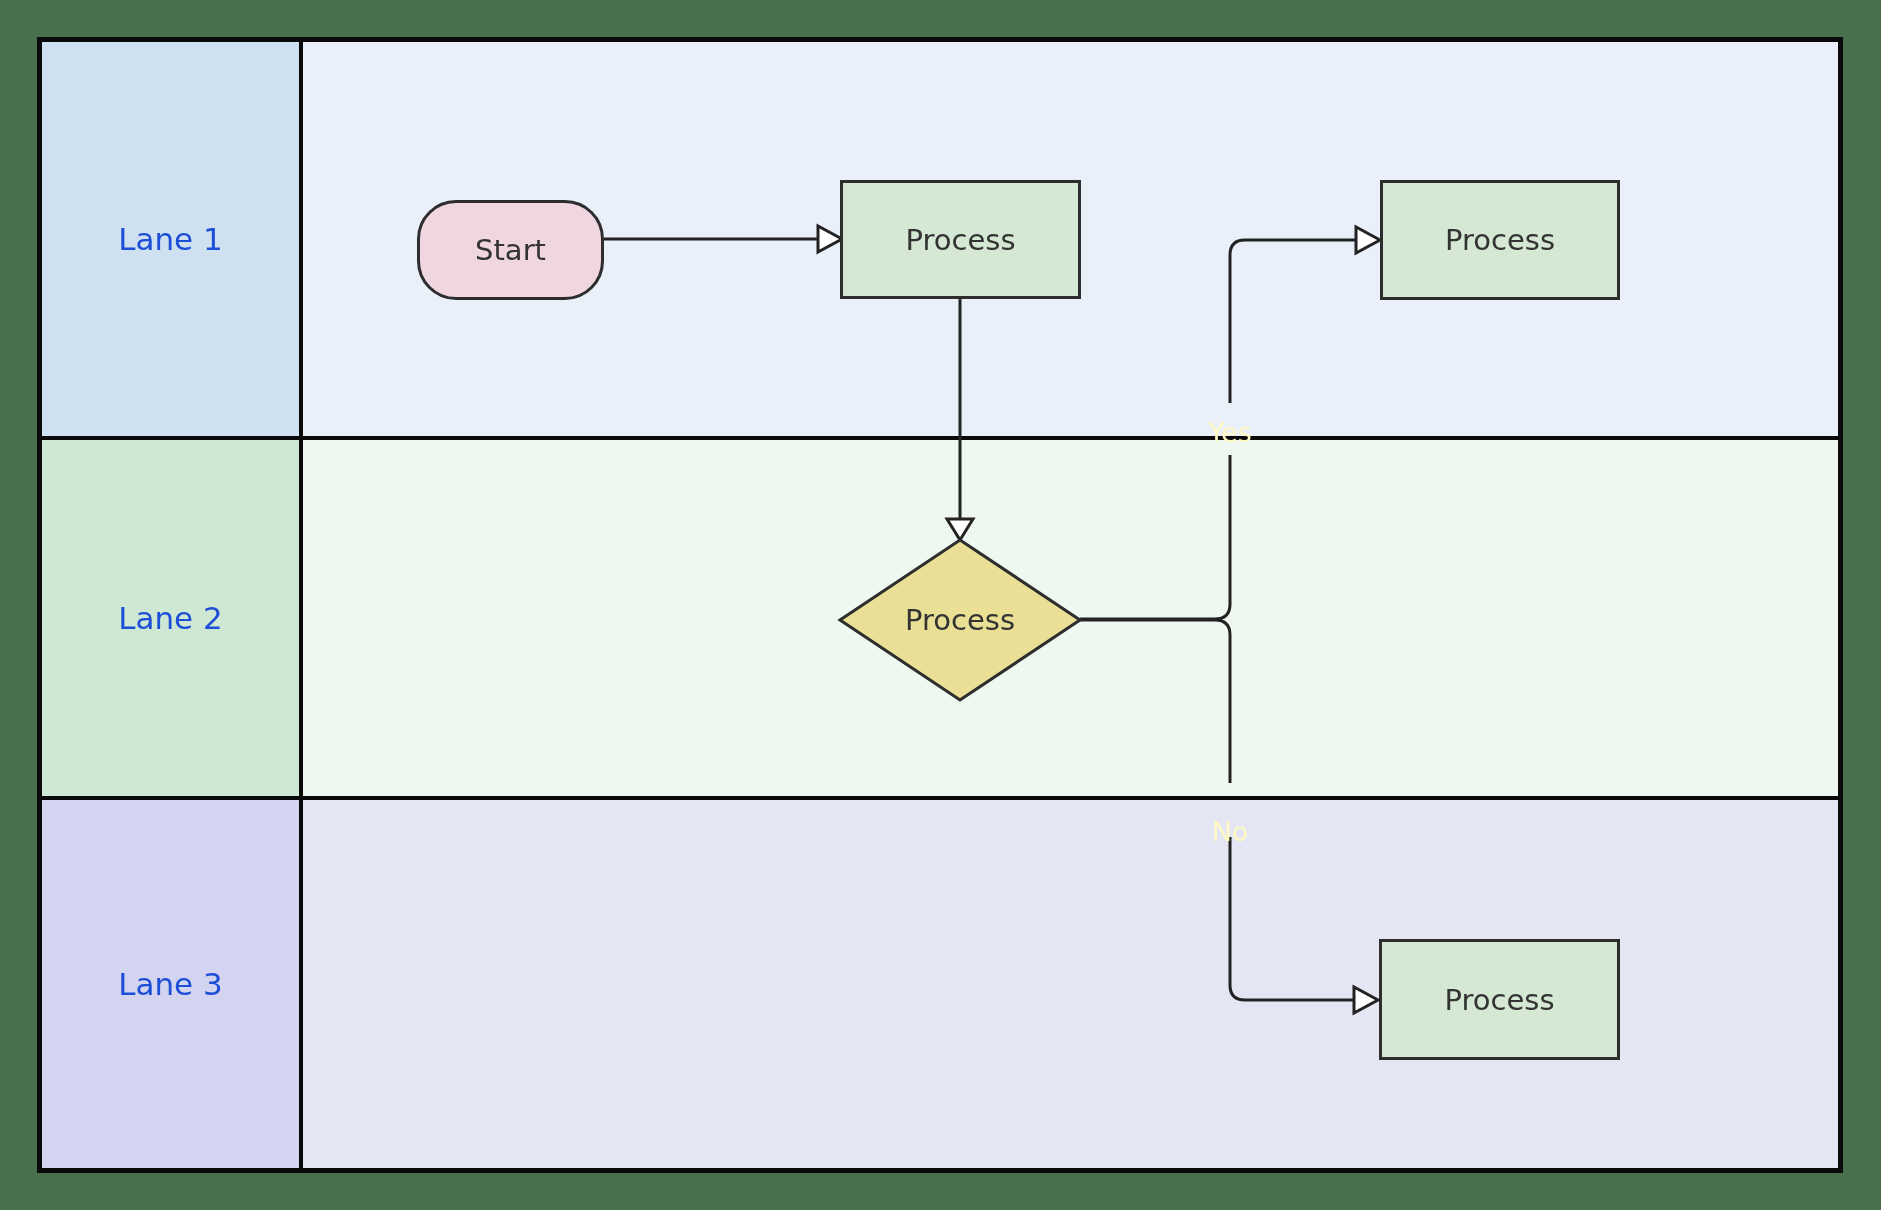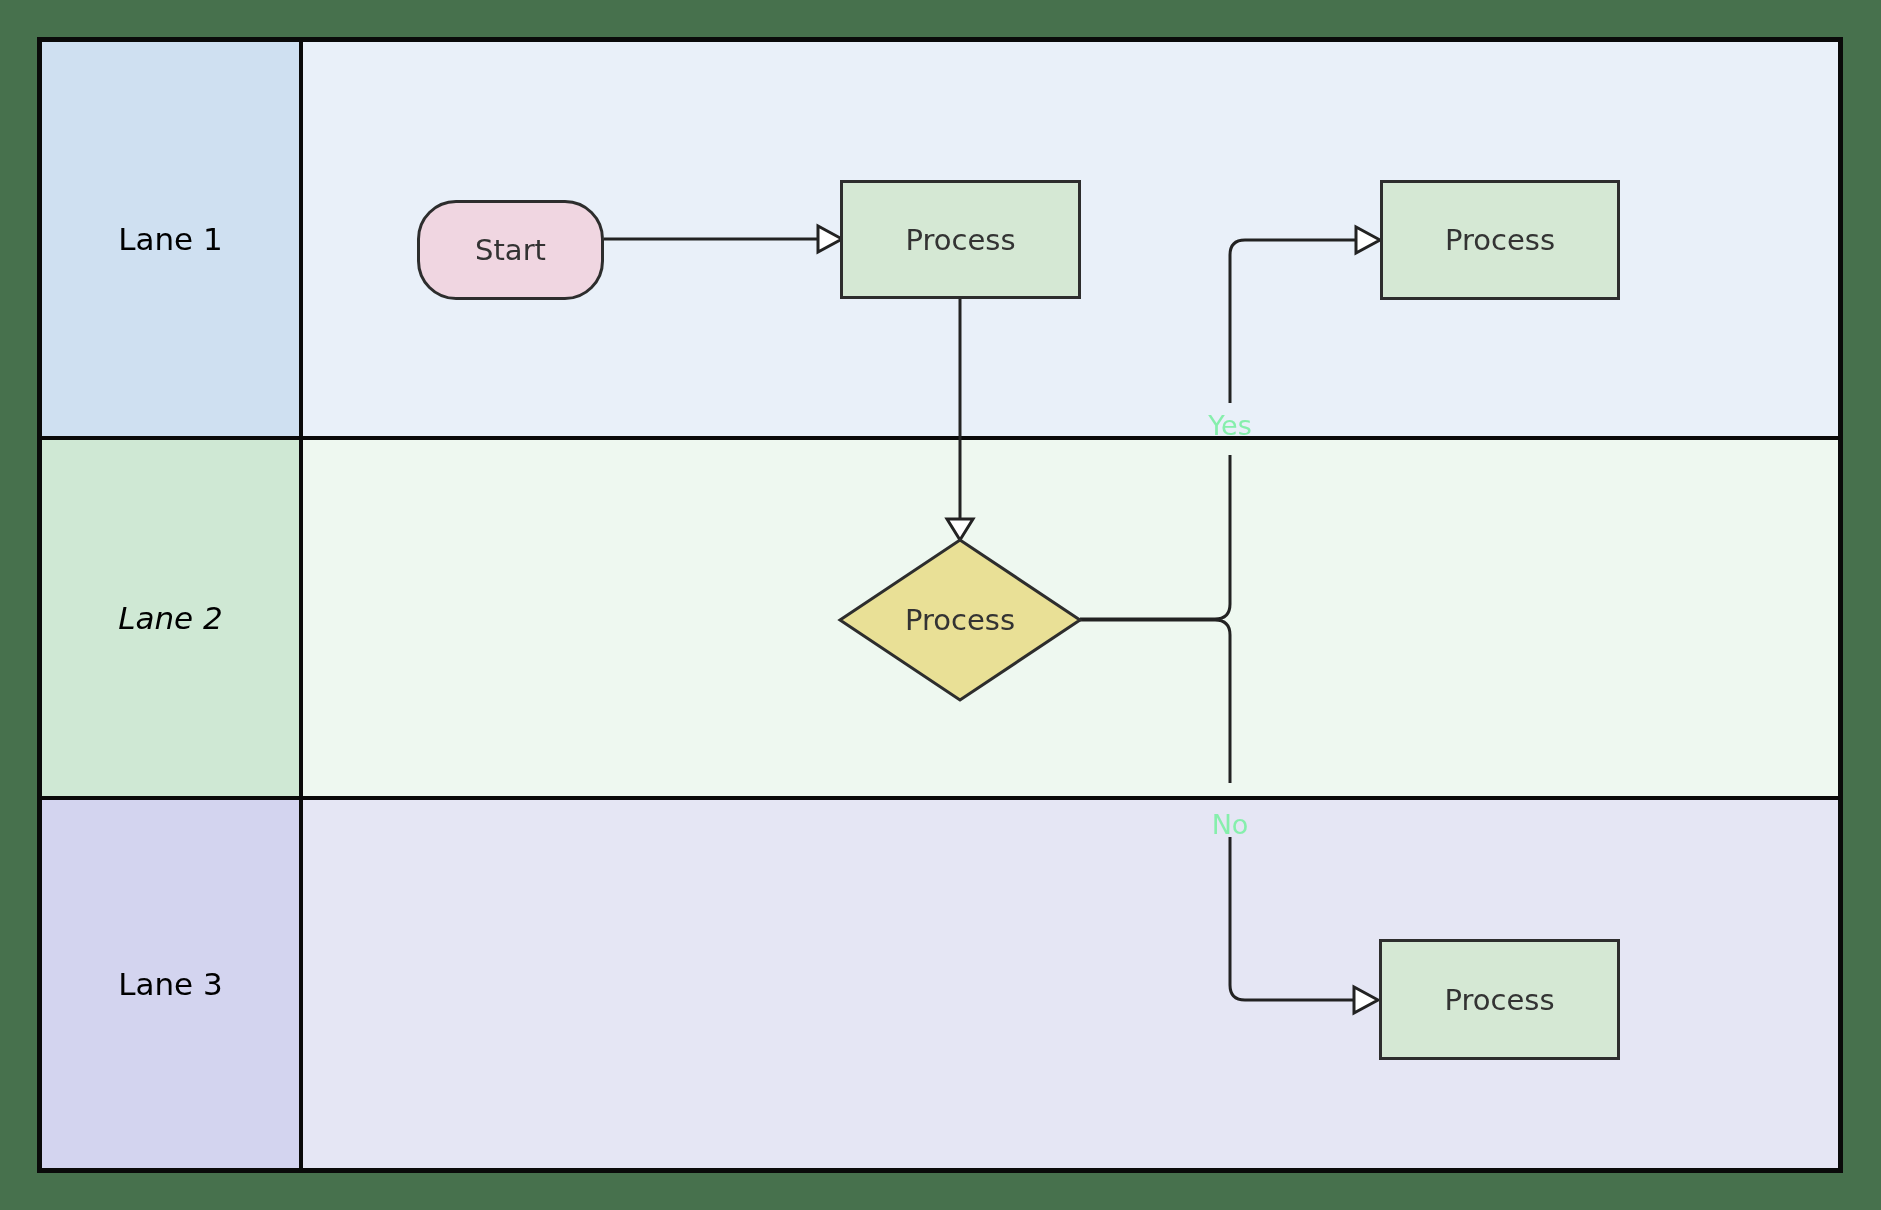--- a/index.html
+++ b/index.html
@@ -25,31 +25,31 @@
     border: 5px solid #0a0a0a;
     display: flex;
     flex-direction: column;
   }
   .lane {
     display: flex;
     flex-direction: row;
     box-sizing: border-box;
   }
   .lane.l1 { height: 398px; border-bottom: 4px solid #0a0a0a; }
-  .lane.l2 { height: 360px; border-bottom: 4px solid #0a0a0a; font-style: italic; }
+  .lane.l2 { height: 360px; border-bottom: 4px solid #0a0a0a; }
   .lane.l3 { flex: 1; }
   .lane-header {
     width: 261px;
     box-sizing: border-box;
     border-right: 4px solid #0a0a0a;
     display: flex;
     align-items: center;
     justify-content: center;
     font-size: 31px;
-    color: #000000;
+    color: #1d4ed8;
   }
   .lane-body { flex: 1; }
 
   .overlay {
     position: absolute;
     left: 0; top: 0;
     width: 1881px;
     height: 1210px;
   }
   svg.edges {
@@ -85,23 +85,24 @@
     position: absolute;
     display: flex;
     align-items: center;
     justify-content: center;
     font-size: 29px;
     color: #333333;
   }
   .edge-label {
     position: absolute;
     display: flex;
+    align-items: center;
     justify-content: center;
     font-size: 27px;
-    color: #86efac;
+    color: #fef9c3;
   }
 </style>
 </head>
 <body style="background-color: rgb(71, 113, 77);">
 
 <div class="stage">
 
   <div class="frame">
     <div class="lane l1">
       <div class="lane-header" style="background-color: rgb(207, 224, 241);">

